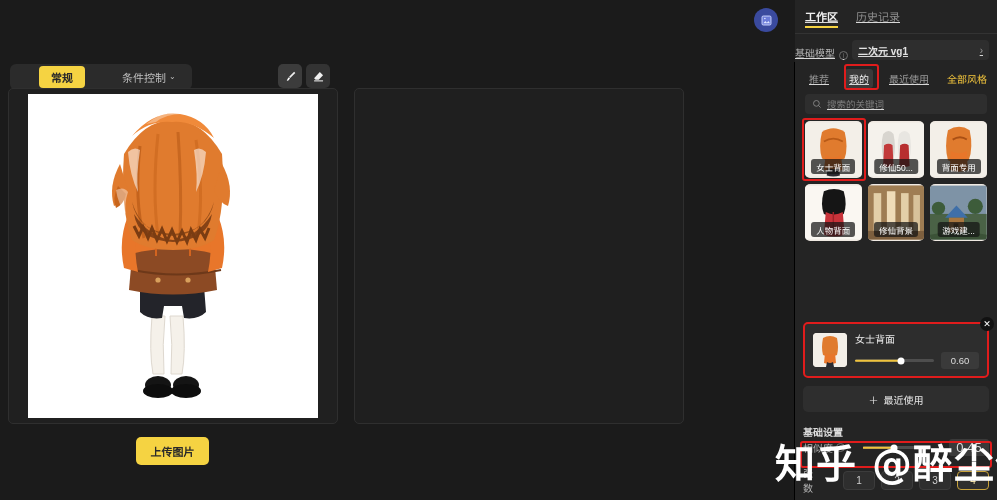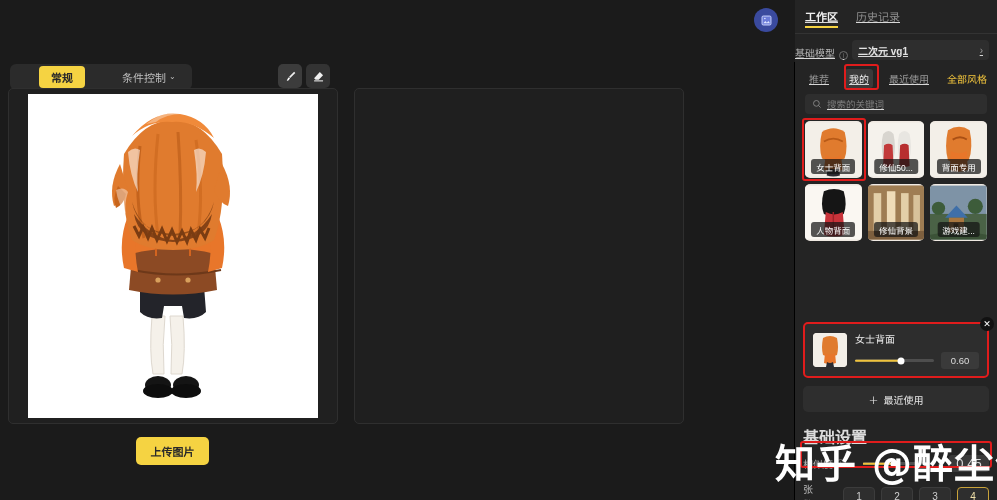--- a/index.html
+++ b/index.html
@@ -190,21 +190,21 @@
     text-align: center; font-weight: bold;
   }
 
   .add-style {
     margin-top: 8px; height: 26px; background: #2e2e2e; border-radius: 5px;
     display: flex; align-items: center; justify-content: center; gap: 5px;
     font-size: 10px; color: #e6e6e6;
   }
 
   .basic-section { position: absolute; left: 8px; top: 424px; width: 186px; }
-  .basic-title { font-size: 16px; color: #dcdcdc; font-weight: bold; margin-bottom: 7px; }
+  .basic-title { font-size: 10px; color: #dcdcdc; font-weight: bold; }
   .setting-row { display: flex; align-items: center; gap: 18px; margin-bottom: 9px; }
   .setting-label { font-size: 10px; color: #b6b6b6; white-space: nowrap; display: flex; align-items: center; gap: 3px; }
   .setting-track { flex: 1; position: relative; height: 10px; display: flex; align-items: center; }
   .setting-track .track { width: 100%; height: 2.5px; background: #4e4e4e; border-radius: 2px; }
   .setting-track .fill { position: absolute; left: 0; top: 50%; transform: translateY(-50%); height: 2.5px; background: #f0c33c; }
   .setting-track .knob { position: absolute; top: 50%; transform: translate(-50%, -50%); width: 7px; height: 7px; border-radius: 50%; background: #fff; }
   .setting-val { width: 40px; height: 17px; background: #3a3a3a; border-radius: 3px; font-size: 13px; color: #ddd; display: flex; align-items: center; justify-content: center; }
   #hl-setting { left: -3px; top: 17px; width: 192px; height: 27px; }
 
   .count-row { display: flex; align-items: center; gap: 24px; }

